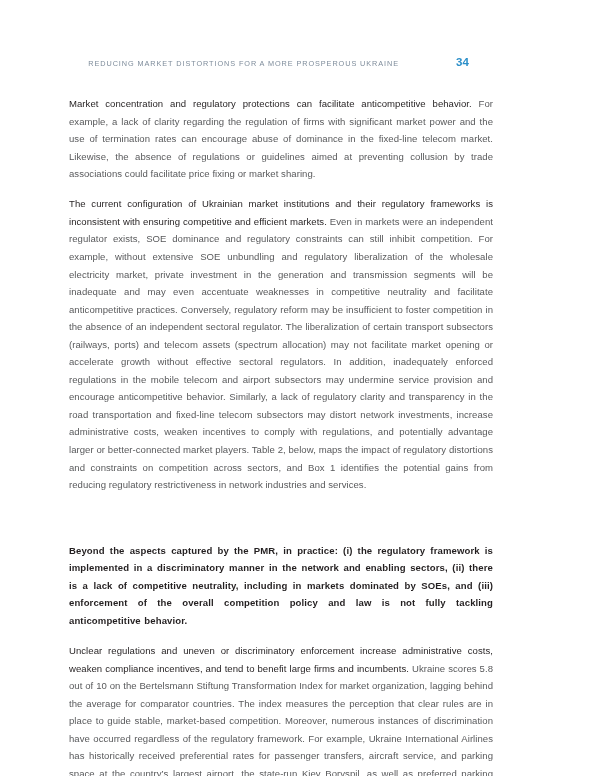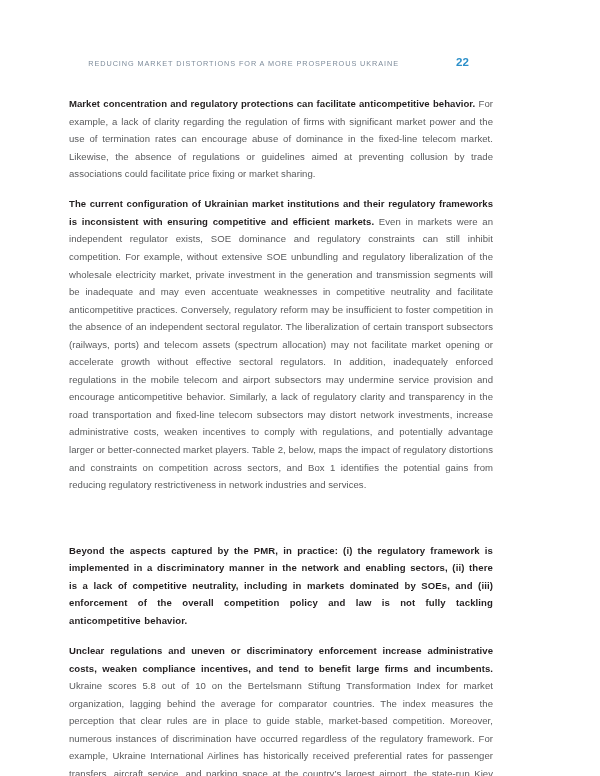--- a/index.html
+++ b/index.html
@@ -65,21 +65,21 @@
     line-height: 17.55px;
     color: #58595b;
     text-align: justify;
     text-justify: inter-word;
     letter-spacing: 0.005em;
     hyphens: manual;
   }
   p.para:last-child { margin-bottom: 0; }
 
   p.para .lead {
-    font-weight: bold;
+    font-weight: normal;
     color: #231f20;
   }
 
   
   p.para.bold-block {
     font-weight: bold;
     color: #231f20;
     letter-spacing: 0.012em;
     word-spacing: 0.09em;
     margin-top: 48px;
@@ -87,21 +87,21 @@
   p.para.bold-block .lead { font-weight: bold; }
 </style>
 </head>
 <body>
 
 <div class="page">
 
   <div class="running-head">
     <span class="running-head-title">REDUCING MARKET DISTORTIONS FOR A MORE PROSPEROUS UKRAINE</span>
     <span class="running-head-spacer"></span>
-    <span class="page-number">22</span>
+    <span class="page-number">34</span>
   </div>
 
   <div class="content">
 
     <p class="para">
       <span class="lead">Market concentration and regulatory protections can facilitate anticompetitive behavior.</span><span> For example, a lack of clarity regarding the regulation of firms with significant market power and the use of termination rates can encourage abuse of dominance in the fixed-line telecom market. Likewise, the absence of regulations or guidelines aimed at preventing collusion by trade associations could facilitate price fixing or market sharing.</span>
     </p>
 
     <p class="para">
       <span class="lead">The current configuration of Ukrainian market institutions and their regulatory frameworks is inconsistent with ensuring competitive and efficient markets.</span><span> Even in markets were an independent regulator exists, SOE dominance and regulatory constraints can still inhibit competition. For example, without extensive SOE unbundling and regulatory liberalization of the wholesale electricity market, private investment in the generation and transmission segments will be inadequate and may even accentuate weaknesses in competitive neutrality and facilitate anticompetitive practices. Conversely, regulatory reform may be insufficient to foster competition in the absence of an independent sectoral regulator. The liberalization of certain transport subsectors (railways, ports) and telecom assets (spectrum allocation) may not facilitate market opening or accelerate growth without effective sectoral regulators. In addition, inadequately enforced regulations in the mobile telecom and airport subsectors may undermine service provision and encourage anticompetitive behavior. Similarly, a lack of regulatory clarity and transparency in the road transportation and fixed-line telecom subsectors may distort network investments, increase administrative costs, weaken incentives to comply with regulations, and potentially advantage larger or better-connected market players. Table 2, below, maps the impact of regulatory distortions and constraints on competition across sectors, and Box 1 identifies the potential gains from reducing regulatory restrictiveness in network industries and services.</span>

